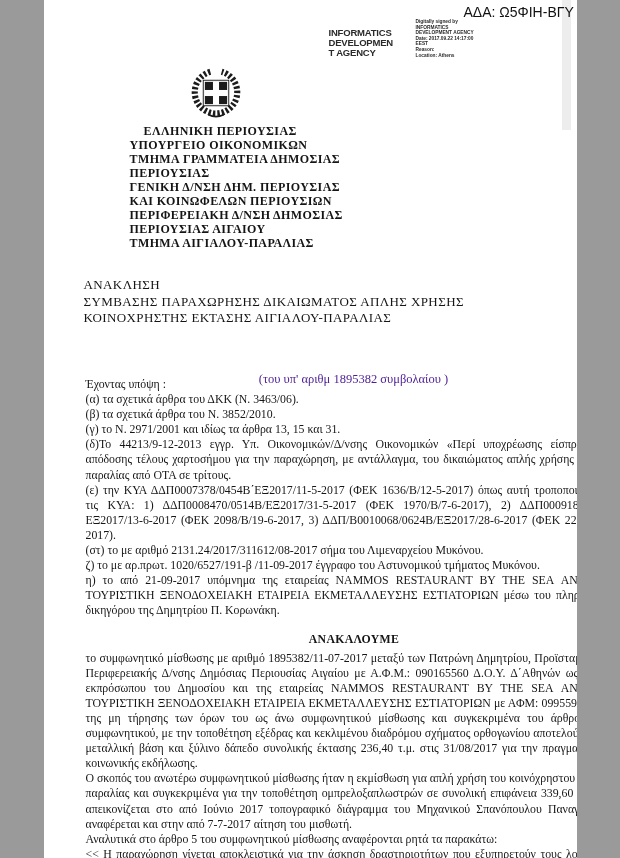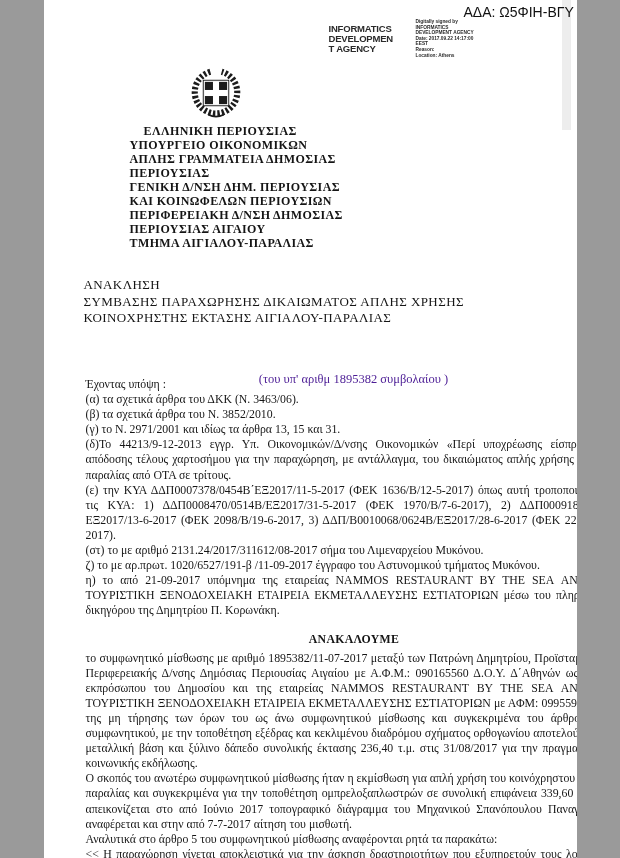--- a/index.html
+++ b/index.html
@@ -17,21 +17,21 @@
     background:#ededed;
   }
   .ada{
     position:absolute;left:420px;top:4px;
     font-family:"Liberation Sans", sans-serif;
     font-size:14px;font-weight:400;color:#111;
     white-space:nowrap;
   }
   .stamp{
     position:absolute;left:285px;top:19px;
-    display:flex;gap:7px;align-items:center;
+    display:flex;gap:7px;align-items:flex-end;
   }
   .stamp-agency{
     width:80px;
     font-family:"Liberation Sans", sans-serif;
     font-size:9.5px;line-height:10px;font-weight:700;
     letter-spacing:-0.2px;color:#2a2a2a;
   }
   .stamp-agency span{display:block;}
   .stamp-details{
     width:84px;
@@ -101,21 +101,21 @@
       <rect x="22" y="13" width="28" height="28" fill="#1c1c1c"></rect>
       <rect x="23.6" y="14.6" width="24.8" height="24.8" fill="none" stroke="#ffffff" stroke-width="1.2"></rect>
       <rect x="32.8" y="14.6" width="6.4" height="24.8" fill="#ffffff"></rect>
       <rect x="23.6" y="23.8" width="24.8" height="6.4" fill="#ffffff"></rect>
     </svg>
   </div>
 
   <div class="letterhead">
     <div class="lh-line indent">ΕΛΛΗΝΙΚΗ ΠΕΡΙΟΥΣΙΑΣ</div>
     <div class="lh-line">ΥΠΟΥΡΓΕΙΟ ΟΙΚΟΝΟΜΙΚΩΝ</div>
-    <div class="lh-line">ΑΠΛΗΣ ΓΡΑΜΜΑΤΕΙΑ ΔΗΜΟΣΙΑΣ</div>
+    <div class="lh-line">ΤΜΗΜΑ ΓΡΑΜΜΑΤΕΙΑ ΔΗΜΟΣΙΑΣ</div>
     <div class="lh-line">ΠΕΡΙΟΥΣΙΑΣ</div>
     <div class="lh-line">ΓΕΝΙΚΗ Δ/ΝΣΗ ΔΗΜ. ΠΕΡΙΟΥΣΙΑΣ</div>
     <div class="lh-line">ΚΑΙ ΚΟΙΝΩΦΕΛΩΝ ΠΕΡΙΟΥΣΙΩΝ</div>
     <div class="lh-line">ΠΕΡΙΦΕΡΕΙΑΚΗ Δ/ΝΣΗ ΔΗΜΟΣΙΑΣ</div>
     <div class="lh-line">ΠΕΡΙΟΥΣΙΑΣ ΑΙΓΑΙΟΥ</div>
     <div class="lh-line">ΤΜΗΜΑ ΑΙΓΙΑΛΟΥ-ΠΑΡΑΛΙΑΣ</div>
   </div>
 
   <div class="title-block">
     <div>ΑΝΑΚΛΗΣΗ</div>

